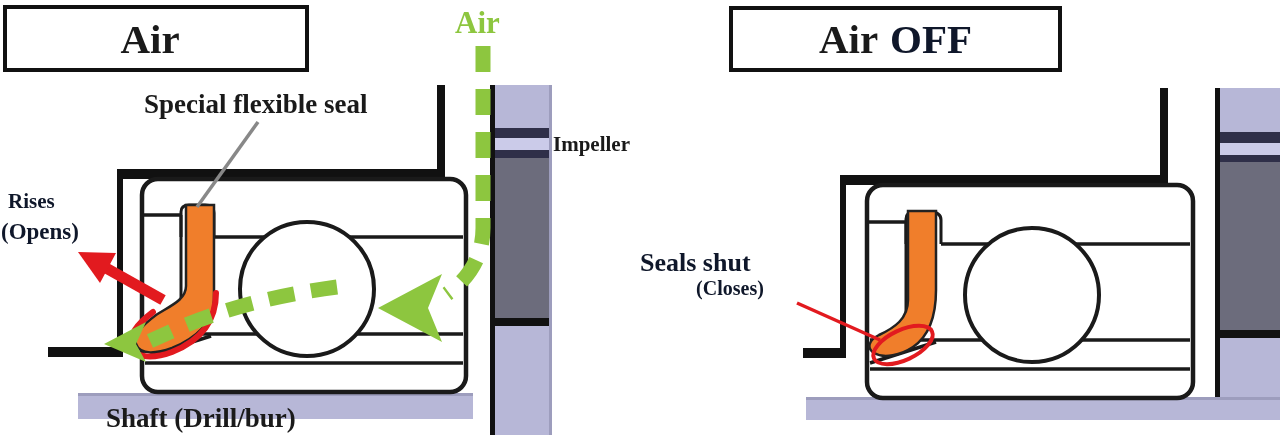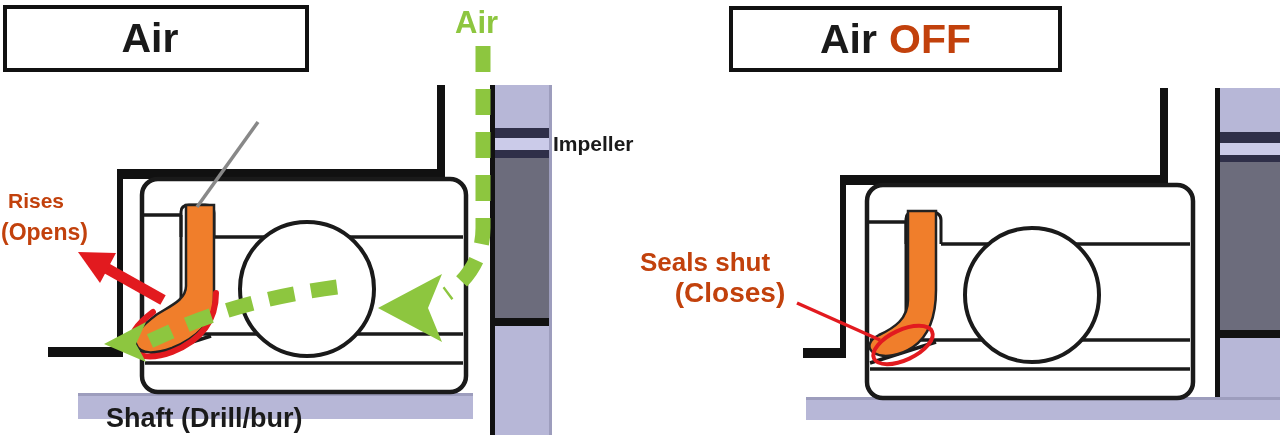--- a/index.html
+++ b/index.html
@@ -1,38 +1,38 @@
 <!DOCTYPE html>
 <html><head>
 <meta charset="utf-8">
 <style>
   html,body{margin:0;padding:0;background:#fff;}
   .stage{
     position:relative;width:1280px;height:435px;background:#ffffff;overflow:hidden;
-    font-family:Liberation Sans, sans-serif;
+    font-family:Liberation Serif, serif;
   }
   .art{position:absolute;left:0;top:0;}
   .lbl{position:absolute;font-weight:bold;white-space:nowrap;line-height:1.05;}
   .black{color:#1a1a1a;}
-  .red{color:#c2410c;}
+  .red{color:#0f172a;}
   .green{color:#8dc63f;}
   .title-box{
     position:absolute;background:#ffffff;border:4px solid #111;
     display:flex;align-items:center;justify-content:center;
     font-weight:bold;font-size:41px;color:#1a1a1a;
   }
   .title-box .w1{margin-right:12px;}
   .lbl-seal{left:144px;top:90px;font-size:27px;}
   .lbl-rises{left:8px;top:190px;font-size:21px;}
   .lbl-opens{left:1px;top:220px;font-size:23px;text-align:center;}
   .lbl-air{left:455px;top:7px;font-size:31px;}
   .lbl-impeller{left:553px;top:133px;font-size:21px;}
   .lbl-shaft{left:106px;top:404px;font-size:27px;text-align:center;}
   .lbl-sealshut{left:640px;top:249px;width:180px;text-align:left;font-size:26px;}
-  .lbl-closes{left:640px;top:278px;width:180px;text-align:center;font-size:28px;}
+  .lbl-closes{left:640px;top:278px;width:180px;text-align:center;font-size:20px;}
 </style>
 </head>
 <body>
 
 <div class="stage">
 
   <svg class="art" width="1280" height="435" viewBox="0 0 1280 435">
 
     <g>
 
@@ -141,20 +141,21 @@
 
   <div class="title-box" style="left:3px;top:5px;width:298px;height:59px;">
     <span class="w1 black">Air</span>
   </div>
 
   <div class="title-box" style="left:729px;top:6px;width:325px;height:58px;">
     <span class="w1 black">Air</span>
     <span class="red">OFF</span>
   </div>
 
+  <div class="lbl black lbl-seal">Special flexible seal</div>
   <div class="lbl red   lbl-rises">Rises</div>
   <div class="lbl red   lbl-opens">(Opens)</div>
   <div class="lbl green lbl-air">Air</div>
   <div class="lbl black lbl-impeller">Impeller</div>
   <div class="lbl black lbl-shaft">Shaft (Drill/bur)</div>
   <div class="lbl red   lbl-sealshut">Seals shut</div>
   <div class="lbl red   lbl-closes">(Closes)</div>
 
 </div>
 

